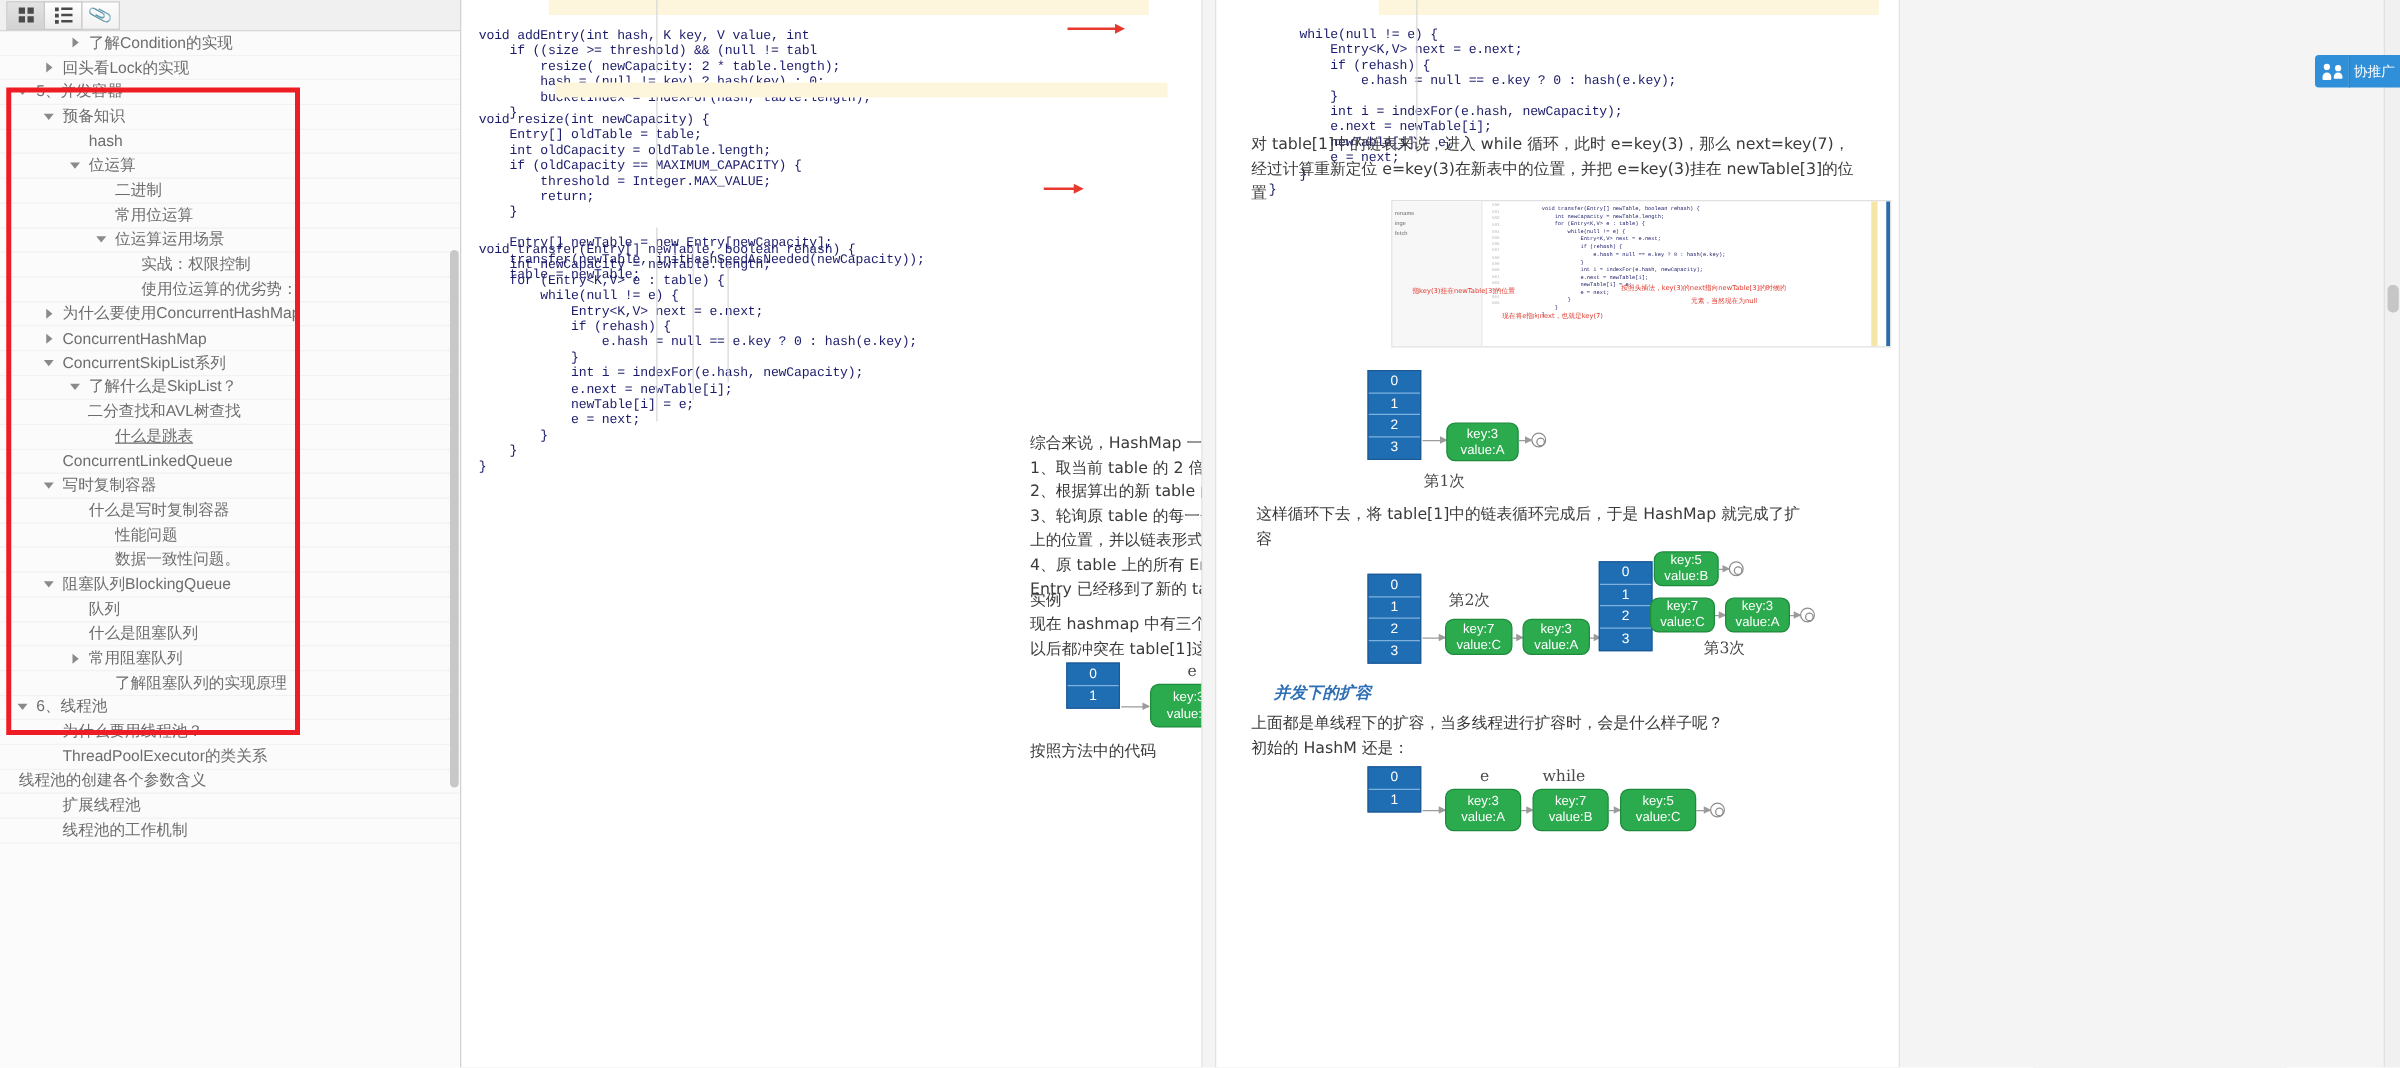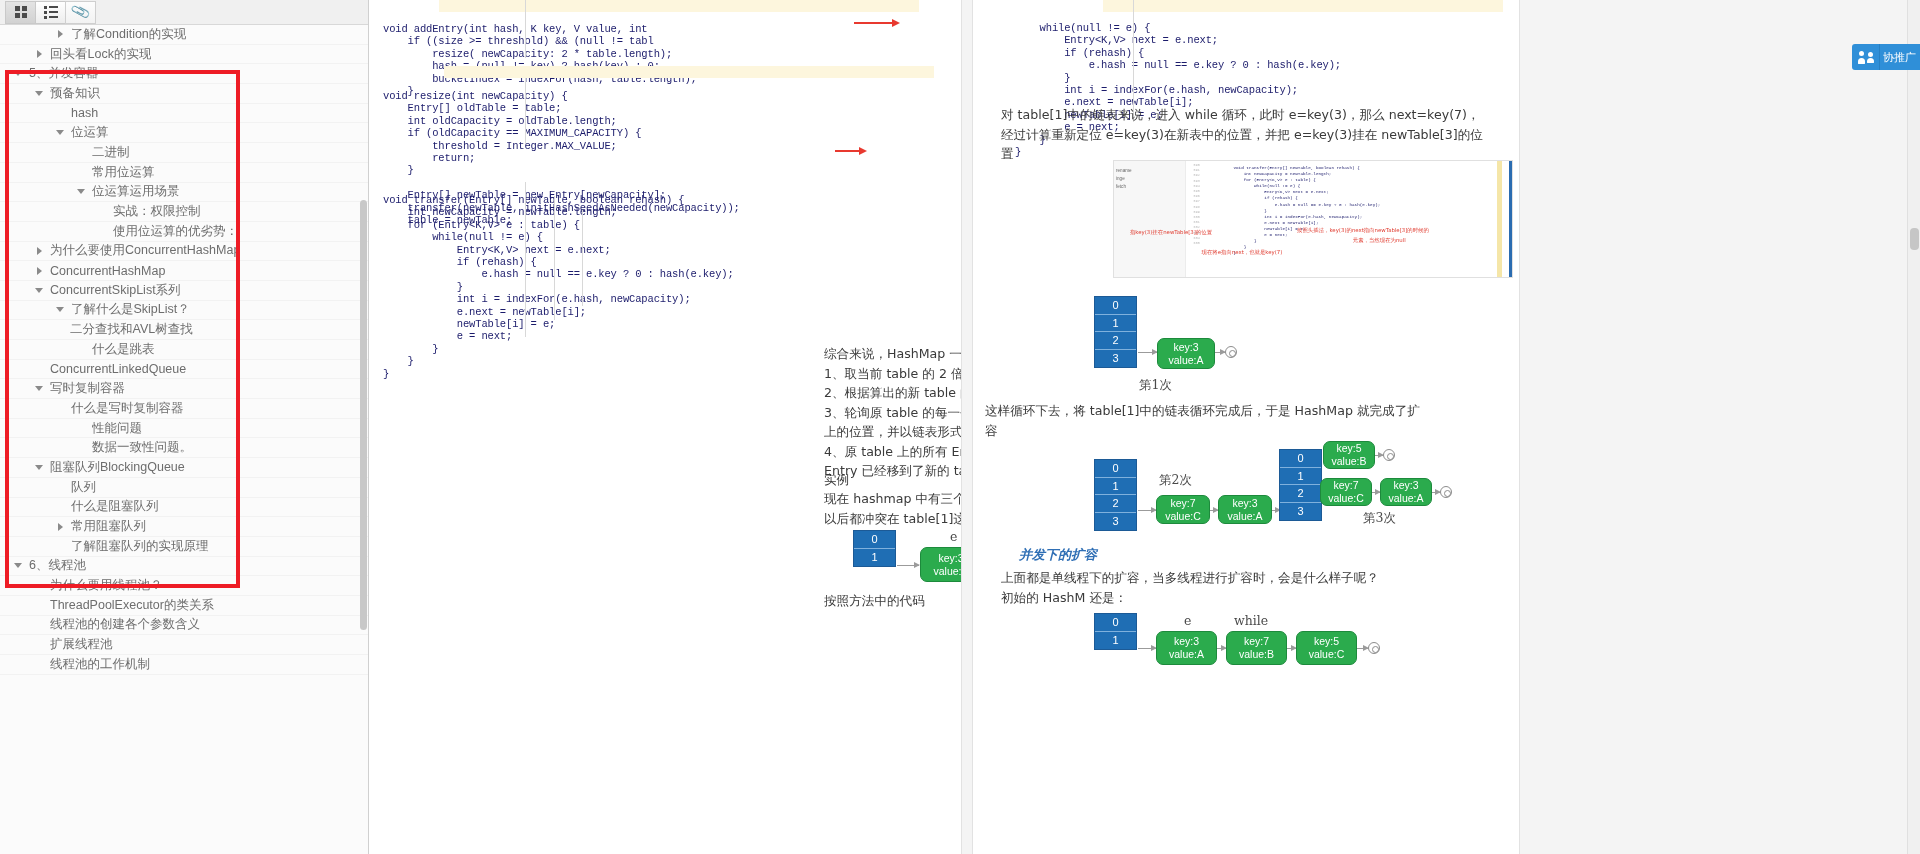--- a/index.html
+++ b/index.html
@@ -381,21 +381,21 @@
           <span class="lbl">ConcurrentSkipList系列</span>
         </div>
         <div class="tree-row" style="padding-left: 56px;">
           <span class="tri open"></span>
           <span class="lbl">了解什么是SkipList？</span>
         </div>
         <div class="tree-row" style="padding-left: 55px;">
           <span class="tri none"></span>
           <span class="lbl">二分查找和AVL树查找</span>
         </div>
-        <div class="tree-row" style="padding-left: 77px;">
+        <div class="tree-row" style="padding-left: 77px; text-decoration: underline;">
           <span class="tri none"></span>
           <span class="lbl">什么是跳表</span>
         </div>
         <div class="tree-row" style="padding-left: 35px;">
           <span class="tri none"></span>
           <span class="lbl">ConcurrentLinkedQueue</span>
         </div>
         <div class="tree-row" style="padding-left: 35px;">
           <span class="tri open"></span>
           <span class="lbl">写时复制容器</span>
@@ -421,37 +421,37 @@
           <span class="lbl">队列</span>
         </div>
         <div class="tree-row" style="padding-left: 56px;">
           <span class="tri none"></span>
           <span class="lbl">什么是阻塞队列</span>
         </div>
         <div class="tree-row" style="padding-left: 56px;">
           <span class="tri closed"></span>
           <span class="lbl">常用阻塞队列</span>
         </div>
-        <div class="tree-row" style="padding-left: 56px;">
+        <div class="tree-row" style="padding-left: 35px; gap: 42px;">
           <span class="tri none"></span>
           <span class="lbl">了解阻塞队列的实现原理</span>
         </div>
         <div class="tree-row" style="padding-left: 14px;">
           <span class="tri open"></span>
           <span class="lbl">6、线程池</span>
         </div>
         <div class="tree-row" style="padding-left: 35px;">
           <span class="tri none"></span>
           <span class="lbl">为什么要用线程池？</span>
         </div>
         <div class="tree-row" style="padding-left: 35px;">
           <span class="tri none"></span>
           <span class="lbl">ThreadPoolExecutor的类关系</span>
         </div>
-        <div class="tree-row" style="padding-left: 35px;">
+        <div class="tree-row" style="">
           <span class="tri none"></span>
           <span class="lbl">线程池的创建各个参数含义</span>
         </div>
         <div class="tree-row" style="padding-left: 35px;">
           <span class="tri none"></span>
           <span class="lbl">扩展线程池</span>
         </div>
         <div class="tree-row" style="padding-left: 35px;">
           <span class="tri none"></span>
           <span class="lbl">线程池的工作机制</span>
@@ -626,21 +626,21 @@
           <div class="connector" style="left:165px; top:352px; width:19px;"></div>
           <div class="node" style="left:184px; top:338px; width:58px; height:31px;">
             <span>key:3</span>
             <span>value:A</span>
           </div>
           <div class="connector" style="left:242px; top:352px; width:10px;"></div>
           <div class="terminator" style="left:252px; top:346px;"></div>
           <div class="cap" style="left:166px; top:377px;">第1次</div>
         </div>
 
-        <div id="rp-loop" style="position:absolute; left:12px; top:401px; width:510px;">
+        <div id="rp-loop" style="position:absolute; left:32px; top:401px; width:510px;">
             <div class="cn">这样循环下去，将 table[1]中的链表循环完成后，于是 HashMap 就完成了扩</div>
             <div class="cn">容</div>
           </div>
 
         <div>
           <div class="tbl" id="d-2nd" style="left:121px; top:459px;">
               <div class="cell">0</div>
               <div class="cell">1</div>
               <div class="cell">2</div>
               <div class="cell">3</div>

